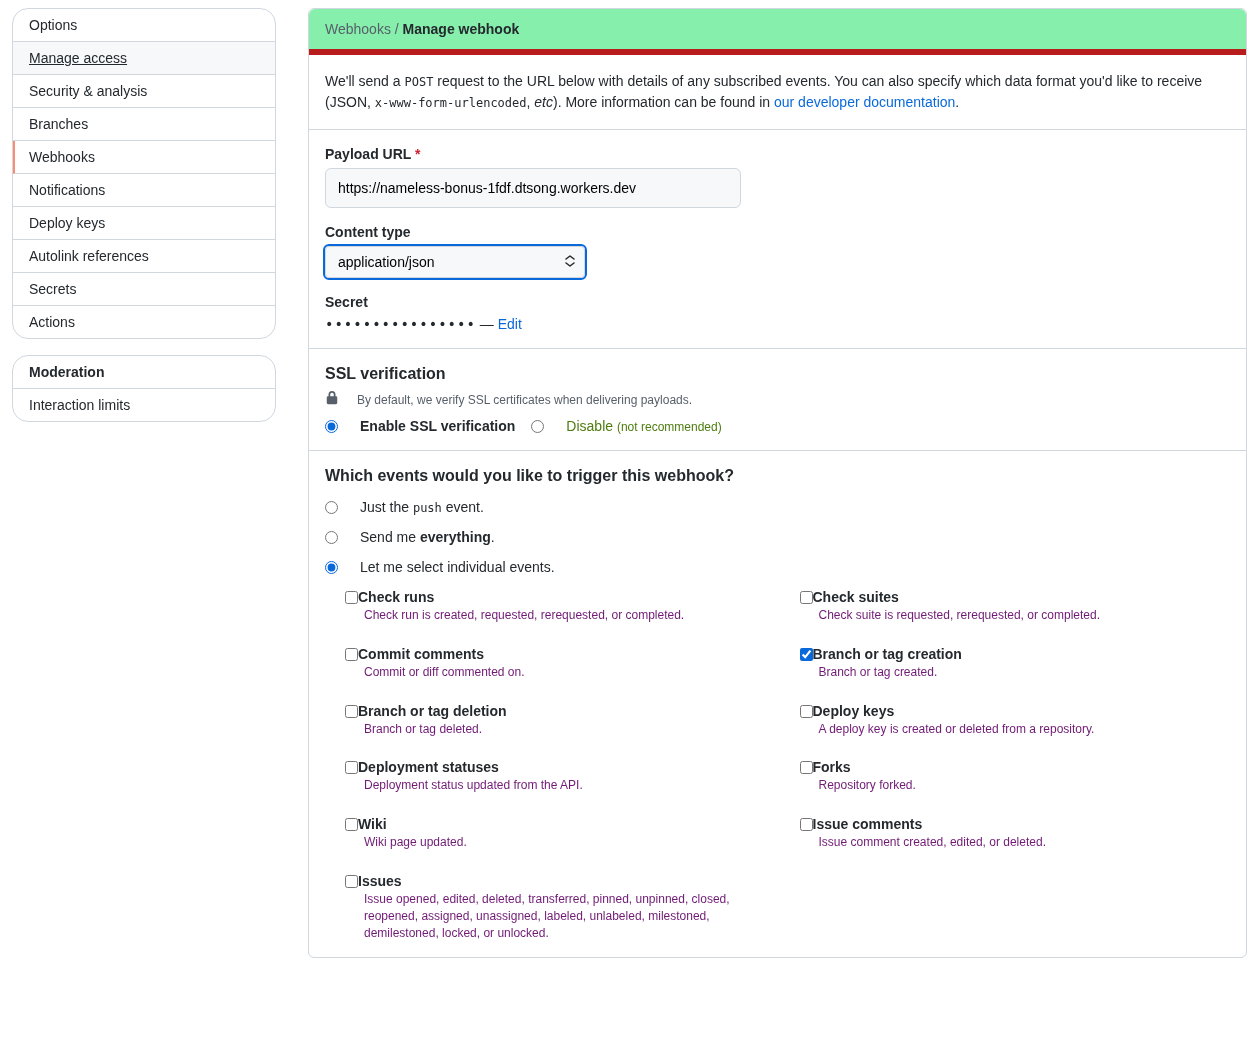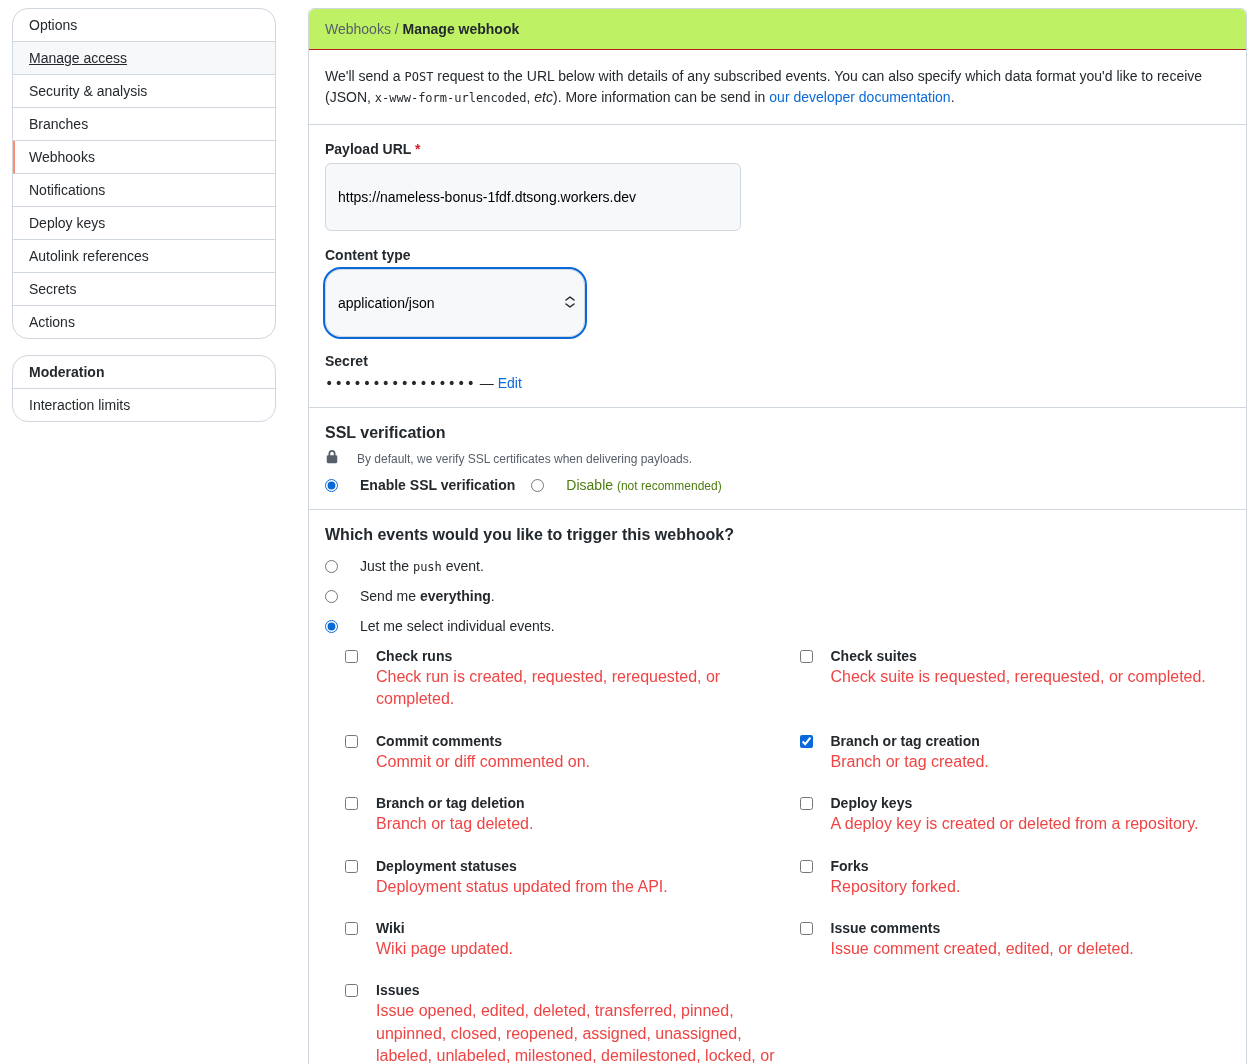--- a/index.html
+++ b/index.html
@@ -36,54 +36,54 @@
   font-weight: 600;
 }
 .menu-item.muted { background: #f6f8fa; text-decoration: underline; }
 .main { flex: 1; }
 .panel {
   border: 1px solid #d0d7de;
   border-radius: 6px;
 }
 .panel-header {
   padding: 12px 16px;
-  background: #bef264;
-  border-bottom: 1px solid #b91c1c;
+  background: #86efac;
+  border-bottom: 6px solid #b91c1c;
   border-top-left-radius: 6px;
   border-top-right-radius: 6px;
   color: #57606a;
 }
 .panel-header strong { color: #24292e; }
 .panel-body { padding: 16px; border-bottom: 1px solid #d0d7de; }
 .panel-body:last-child { border-bottom: none; }
 .intro { color: #24292e; line-height:1.5; }
 code { font-family: ui-monospace, SFMono-Regular, Menlo, Consolas, monospace; font-size: 12px; }
 a { color: #0969da; text-decoration: none; }
 .form-group { margin-top: 16px; }
 .form-group:first-child { margin-top: 0; }
 .form-label { font-weight: 600; display: block; margin-bottom: 6px; }
 .required { color: #cf222e; }
 .text-input {
   width: 416px;
-  padding: 23px 12px;
+  padding: 9px 12px;
   border: 1px solid #d0d7de;
   border-radius: 6px;
   background: #f6f8fa;
   font-size: 14px;
   line-height: 20px;
 }
 .select-wrap {
   position: relative;
   width: 260px;
 }
 .select {
   width: 100%;
-  padding: 23px 12px;
+  padding: 5px 12px;
   border: 1px solid #d0d7de;
-  border-radius: 16px;
+  border-radius: 4px;
   background: #f6f8fa;
   font-size: 14px;
   line-height: 20px;
   appearance: none;
   outline: 2px solid #0969da;
   outline-offset: 0;
 }
 .select-caret {
   position: absolute;
   right: 10px;
@@ -101,24 +101,24 @@
 .events-title { font-weight: 600; font-size: 16px; margin-bottom: 14px; }
 .trigger-options .radio-option { margin-bottom: 14px; }
 .trigger-options input[type=radio]{accent-color:#0969da;}
 .events-grid {
   display: grid;
   grid-template-columns: 1fr 1fr;
   gap: 22px 24px;
   margin-left: 20px;
   margin-top: 4px;
 }
-.event-item { display: flex; gap: 18px; align-items: flex-start; }
+.event-item { display: flex; gap: 0; align-items: flex-start; }
 .event-item input[type=checkbox] { margin-top: 2px; accent-color:#0969da; width:13px; height:13px; }
 .event-label { font-weight: 600; }
-.event-desc { color: #ef4444; font-size: 16px; margin-top: 2px; line-height:1.4;}
+.event-desc { color: #701a75; font-size: 12px; margin-top: 2px; line-height:1.4;margin-left:6px;}
 .lock-icon svg { width:14px; height:14px; fill:#57606a; }
 </style>
 </head>
 <body>
 
 <div class="container">
   <div class="sidebar">
     <div class="menu" id="menu1">
         <a class="menu-item">Options</a>
         <a class="menu-item muted">Manage access</a>
@@ -140,21 +140,21 @@
   </div>
 
   <div class="main">
     <div class="panel">
       <div class="panel-header">
         <span>Webhooks</span><span> / </span><strong>Manage webhook</strong>
       </div>
 
       <div class="panel-body">
         <p class="intro">
-          <span>We'll send a </span><code>POST</code><span> request to the URL below with details of any subscribed events. You can also specify which data format you'd like to receive (JSON, </span><code>x-www-form-urlencoded</code><span>, </span><em>etc</em><span>). More information can be send in </span><a href="#">our developer documentation</a><span>.</span>
+          <span>We'll send a </span><code>POST</code><span> request to the URL below with details of any subscribed events. You can also specify which data format you'd like to receive (JSON, </span><code>x-www-form-urlencoded</code><span>, </span><em>etc</em><span>). More information can be found in </span><a href="#">our developer documentation</a><span>.</span>
         </p>
       </div>
 
       <div class="panel-body">
         <div class="form-group">
           <label class="form-label"><span>Payload URL</span> <span class="required">*</span></label>
           <input type="text" class="text-input" value="https://nameless-bonus-1fdf.dtsong.workers.dev" style="">
         </div>
         <div class="form-group">
           <label class="form-label">Content type</label>

